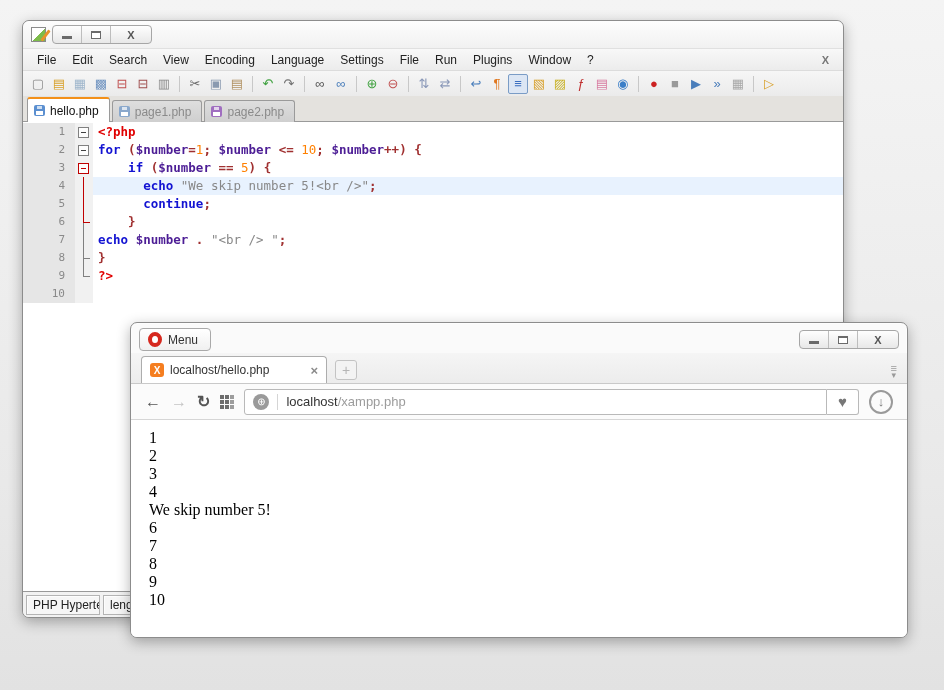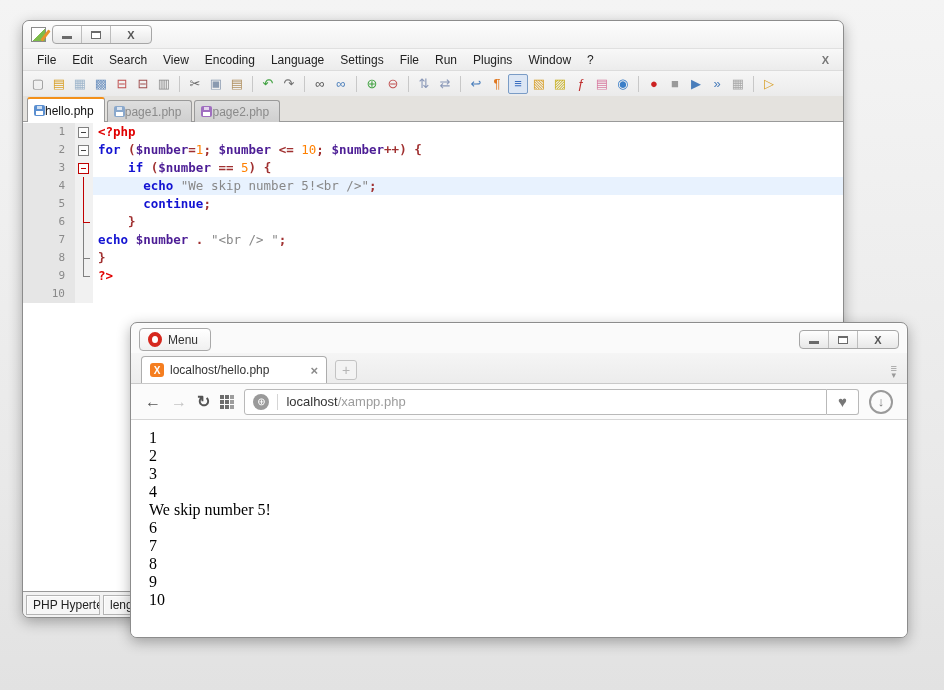--- a/index.html
+++ b/index.html
@@ -30,21 +30,21 @@
   .menubar .spacer { flex:1; }
   .menu-x { font-size:11px; color:#777; padding:0 8px; font-weight:bold; }
   .toolbar { height:26px; display:flex; align-items:center; padding:0 5px; gap:1px;
              background:linear-gradient(#f6f6f6,#ebebeb); border-top:1px solid #dcdcdc; }
   .tbicon { width:20px; height:20px; display:inline-flex; align-items:center; justify-content:center;
             font-size:13px; line-height:1; border:1px solid transparent; border-radius:2px; }
   .tbicon.pressed { border-color:#7a9cc6; background:#dce6f4; }
   .tbsep { width:1px; height:16px; background:#c8c8c8; margin:0 4px; }
   .tabbar { height:26px; display:flex; align-items:flex-end; padding:2px 4px 0 4px; gap:2px;
             background:#e4e2de; border-bottom:1px solid #9a9a9a; }
-  .ntab { height:22px; display:flex; align-items:center; padding:0 10px 0 6px;
+  .ntab { height:22px; display:flex; align-items:center; gap:5px; padding:0 10px 0 6px;
           border:1px solid #9a9a9a; border-bottom:none; border-radius:3px 3px 0 0;
           background:linear-gradient(#dedede,#cfcfcf); font-size:12px; color:#8a8a8a; position:relative; top:1px; }
   .ntab.active { height:25px; background:#ffffff; color:#111; border-top:2px solid #f39019; z-index:2; }
   .floppy { width:11px; height:11px; border-radius:2px; position:relative; }
   .floppy::after { content:""; position:absolute; left:2px; bottom:1px; width:7px; height:4px; background:#fff; }
   .floppy::before { content:""; position:absolute; left:3px; top:1px; width:5px; height:3px; background:rgba(255,255,255,.7); }
   .editor { flex:1; background:#fff; overflow:hidden; border-top:1px solid #fff; position:relative; }
   .code-row { display:flex; height:18px; line-height:18px; }
   .ln { width:52px; text-align:right; padding-right:10px; background:#e6e6e6;
         font:11px/18px "DejaVu Sans Mono", monospace; color:#8a8a8a; }

